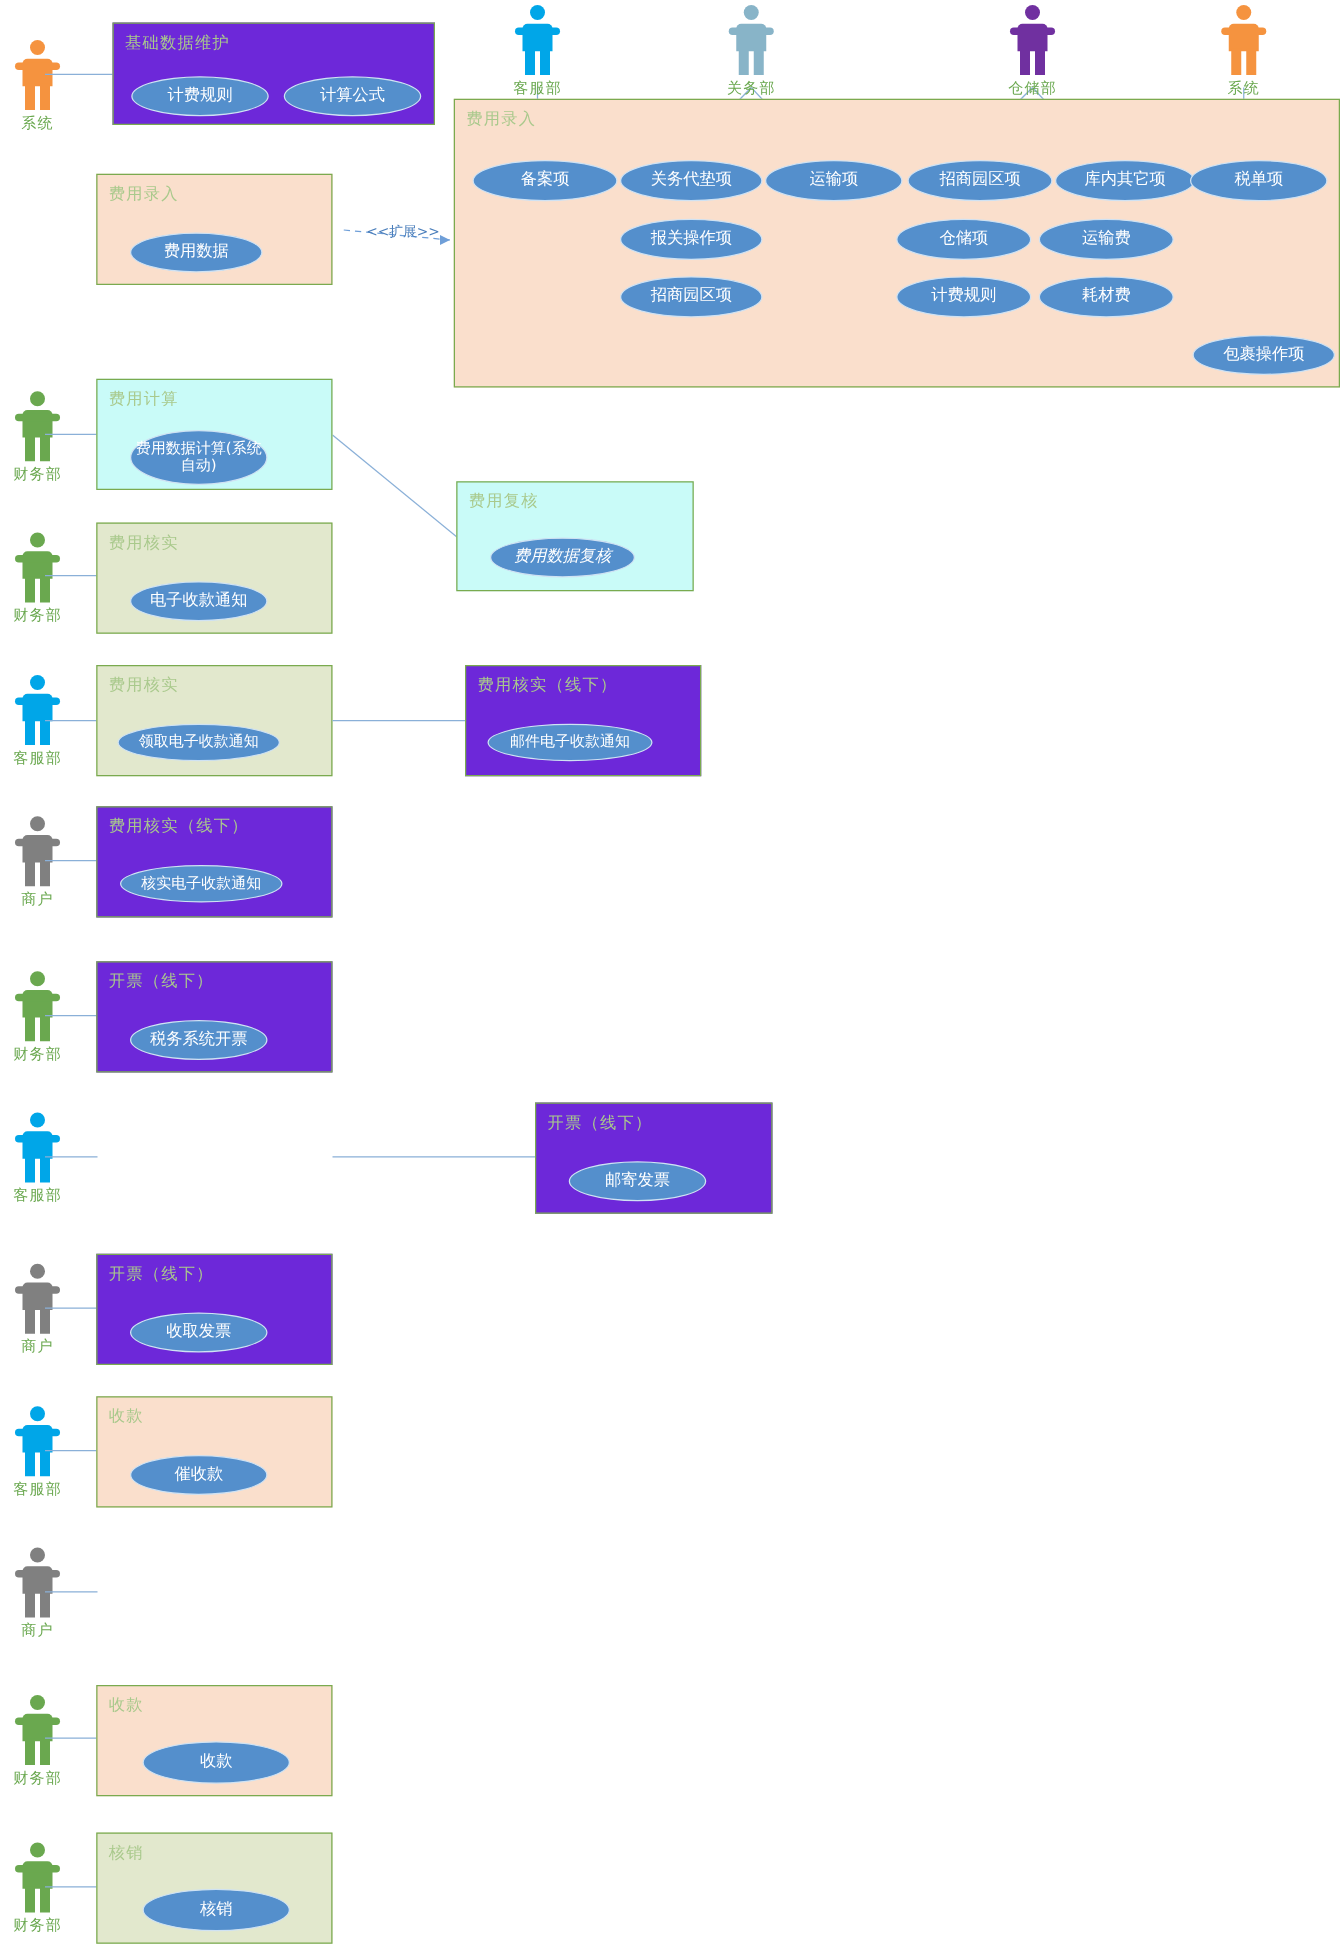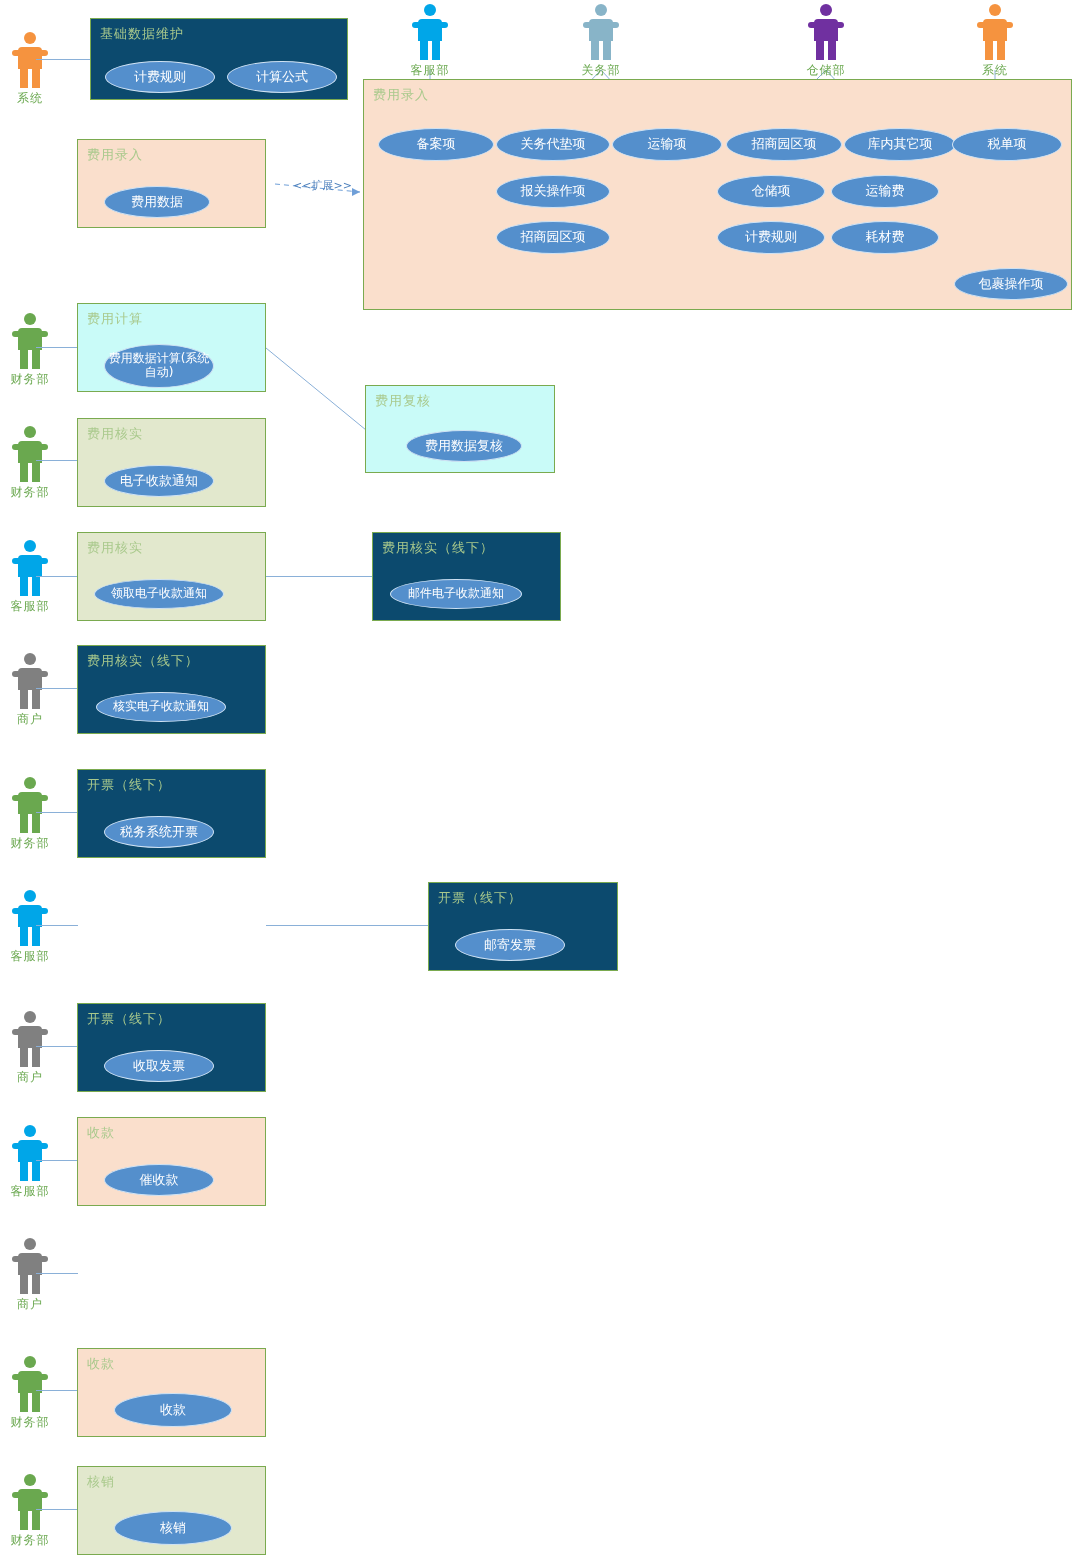--- a/index.html
+++ b/index.html
@@ -22,21 +22,21 @@
   }
   .pkg .pkg-title{
     position:absolute;
     left:9px;
     top:6px;
     font-size:13px;
     color:#a9c98c;
     letter-spacing:1px;
     white-space:nowrap;
   }
-  .bg-grey   {background:#0c4a6e;}
+  .bg-grey   {background:#6d28d9;}
   .bg-peach  {background:#fadfcc;}
   .bg-olive  {background:#e2e8cd;}
   .bg-cyan   {background:#c9fbf8;}
   .bg-ltblue {background:#dce9f2;}
 
   
   .uc{
     position:absolute;
     border-radius:50%;
     background:#548fcc;
@@ -320,21 +320,21 @@
     <div class="uc" style="left:590px;top:188px;width:114px;height:32px;">包裹操作项</div>
   </div>
 
   <div class="pkg bg-cyan" style="left:77px;top:303px;width:189px;height:89px;padding-left:18px;">
     <div class="pkg-title">费用计算</div>
     <div class="uc wrap" style="left:26px;top:40px;width:110px;height:44px;font-size:12px;">费用数据计算(系统自动)</div>
   </div>
 
   <div class="pkg bg-cyan" style="left:365px;top:385px;width:190px;height:88px;">
     <div class="pkg-title">费用复核</div>
-    <div class="uc" style="left:40px;top:44px;width:116px;height:32px;">费用数据复核</div>
+    <div class="uc" style="left:26px;top:44px;width:116px;height:32px;font-style:italic;">费用数据复核</div>
   </div>
 
   <div class="pkg bg-olive" style="left:77px;top:418px;width:189px;height:89px;">
     <div class="pkg-title">费用核实</div>
     <div class="uc" style="left:26px;top:46px;width:110px;height:32px;">电子收款通知</div>
   </div>
 
   <div class="pkg bg-olive" style="left:77px;top:532px;width:189px;height:89px;">
     <div class="pkg-title">费用核实</div>
     <div class="uc" style="left:16px;top:46px;width:130px;height:30px;font-size:12px;">领取电子收款通知</div>

